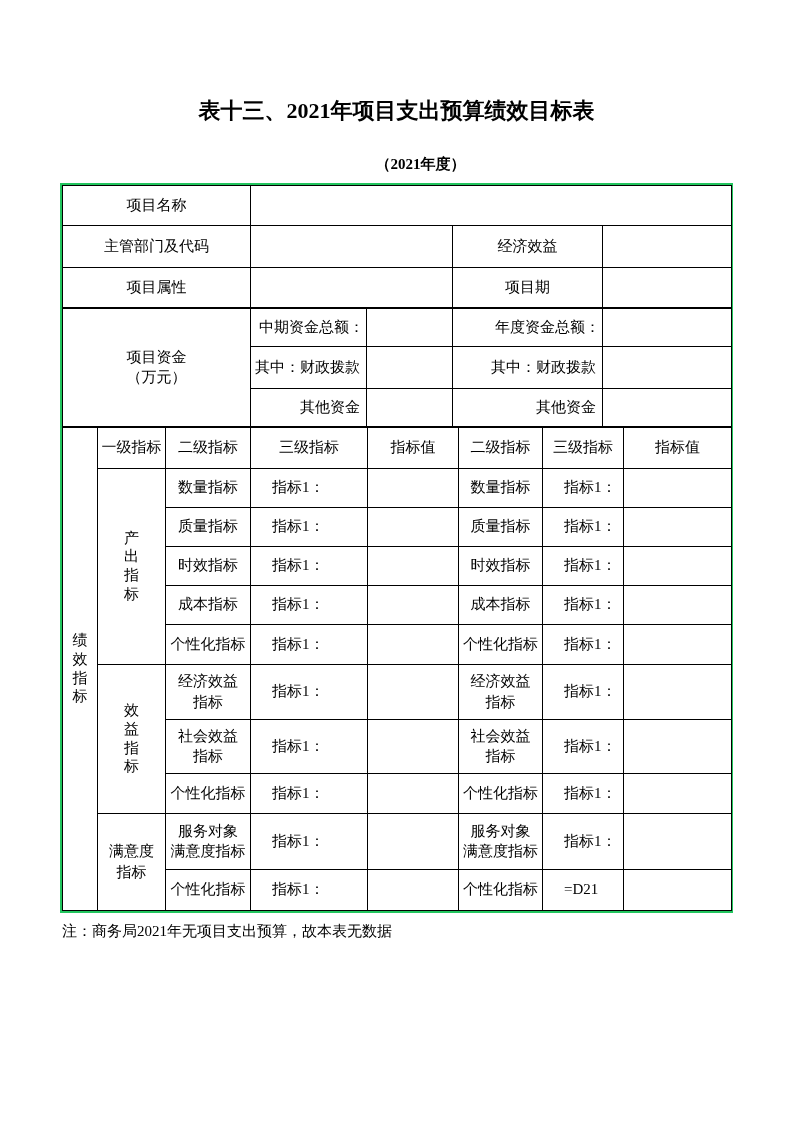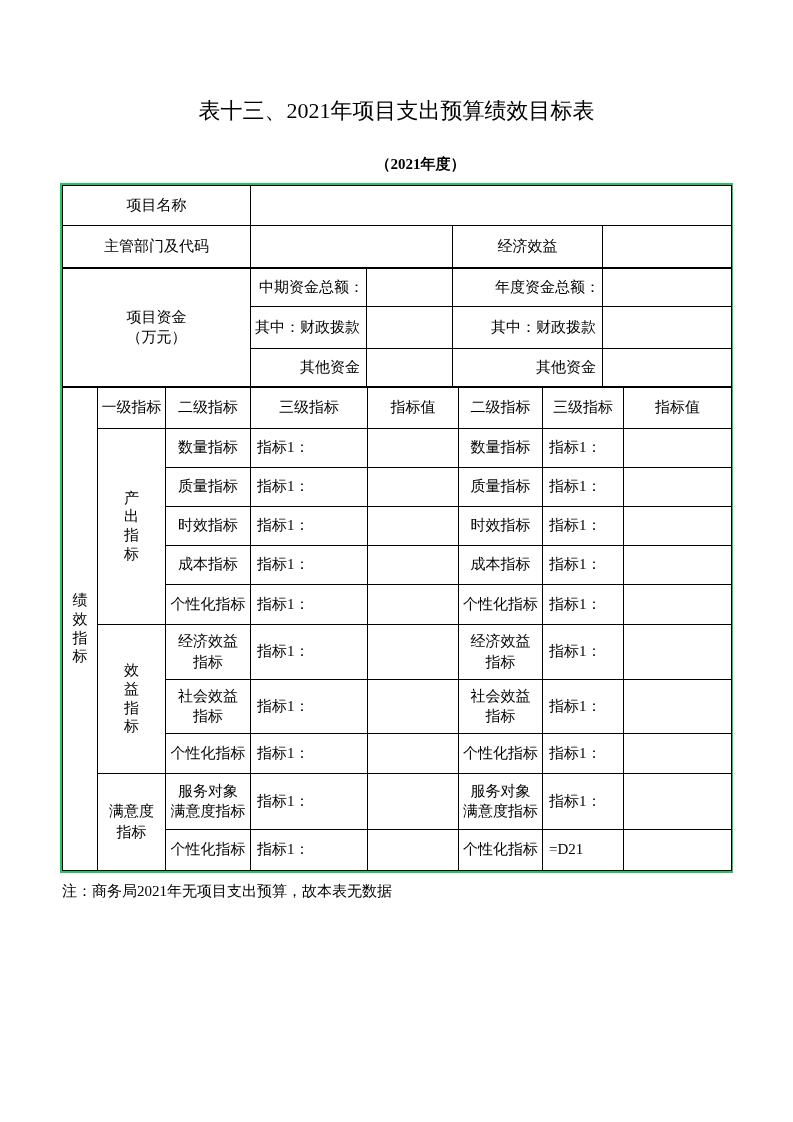--- a/index.html
+++ b/index.html
@@ -3,35 +3,35 @@
 <meta charset="utf-8">
 <style>
   html,body{margin:0;padding:0;background:#ffffff;}
   body{
     width:793px;height:1122px;
     font-family:"Liberation Serif","DejaVu Serif",serif;
     color:#000;
   }
   .page{width:793px;height:1122px;position:relative;box-sizing:border-box;padding-top:97px;}
   .title{
-    text-align:center;font-size:22px;font-weight:normal;margin:0 0 0 0;line-height:1.3;
+    text-align:center;font-size:22px;font-weight:bold;margin:0 0 0 0;line-height:1.3;
   }
   .subtitle{
     text-align:center;font-size:15px;font-weight:bold;margin-top:29px;margin-bottom:9px;padding-left:48px;
   }
   .table-stack{
     width:669px;margin-left:60px;border:2px solid #22c55e;box-sizing:content-box;
   }
   table{border-collapse:collapse;table-layout:fixed;width:669px;}
   td{
     border:1px solid #000;font-size:15px;vertical-align:middle;
     padding:1px 2px;overflow:hidden;white-space:pre-line;line-height:1.35;
   }
   td.c{text-align:center;}
-  td.l3{text-align:left;padding-left:6px;}
+  td.l3{text-align:left;padding-left:21px;}
   td.subl{text-align:right;padding-left:7px;}
   td.subr{text-align:right;padding-right:6px;}
   .vtext{
     display:inline-block;width:1.1em;word-break:break-all;
     line-height:1.25;text-align:center;vertical-align:middle;
   }
   .footnote{
     margin-left:62px;margin-top:9px;font-size:15px;text-align:left;
   }
 </style>
@@ -54,20 +54,26 @@
         </colgroup>
       <tbody>
           <tr style="height:40px">
         <td class="c">项目名称</td>
         <td colspan="3"></td>
       </tr>
       <tr style="height:42px">
         <td class="c">主管部门及代码</td>
         <td></td>
         <td class="c">经济效益</td>
+        <td></td>
+      </tr>
+      <tr style="height:40px">
+        <td class="c">项目属性</td>
+        <td></td>
+        <td class="c">项目期</td>
         <td></td>
       </tr>
     </tbody>
       </table>
 
     <table>
       <colgroup>
           <col style="width:188px">
           <col style="width:116px">
           <col style="width:86px">

